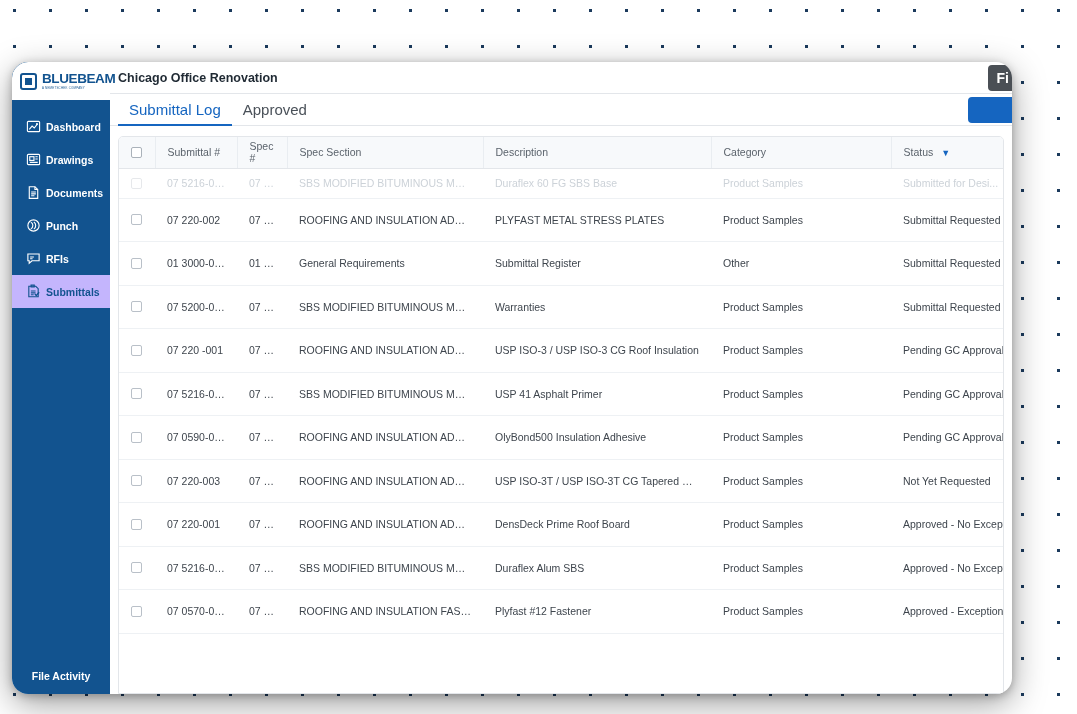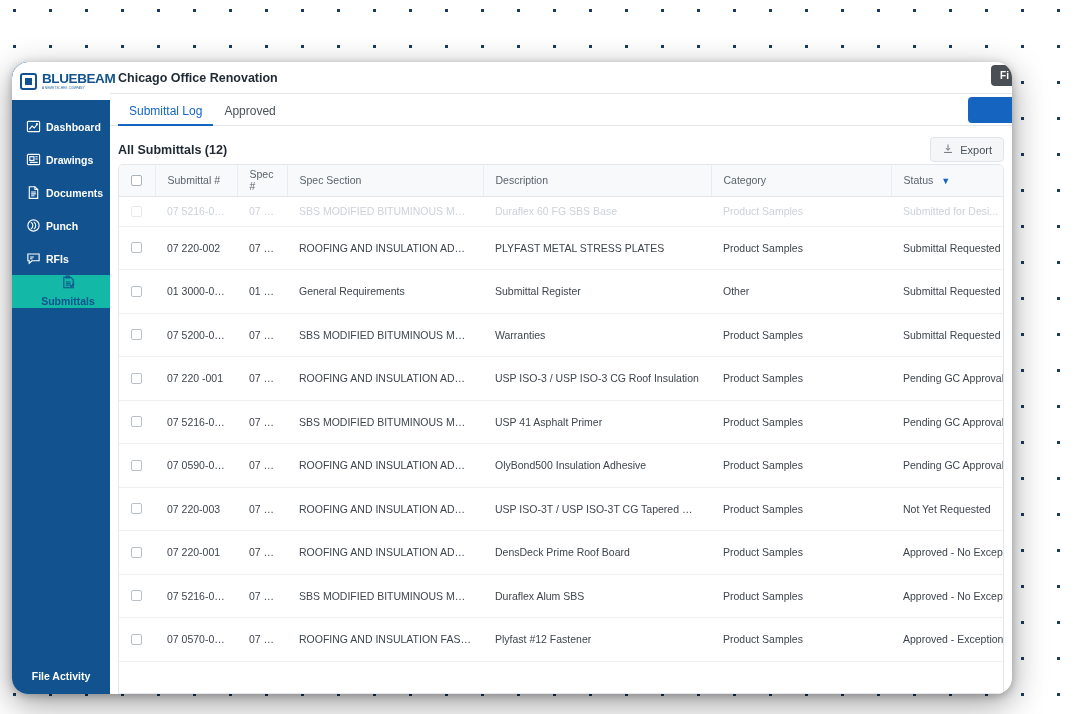--- a/index.html
+++ b/index.html
@@ -71,21 +71,21 @@
   .nav { margin-top: 10px; }
   .nav-item {
     height: 33px;
     display: flex; align-items: center; gap: 5px;
     padding-left: 14px;
     color: #ffffff;
     font-size: 10.5px;
     font-weight: bold;
     cursor: pointer;
   }
-  .nav-item.active { background: #14b8a6; color: #12538f; flex-direction: column; }
+  .nav-item.active { background: #c4b5fd; color: #12538f; }
   .nav-icon { width: 15px; height: 15px; flex: 0 0 15px; display:block; }
   .nav-icon svg { width: 15px; height: 15px; display:block; }
 
   .file-activity {
     position: absolute; left: 0; bottom: 0;
     width: 100%; height: 36px;
     display: flex; align-items: center; justify-content: center;
     color: #ffffff; font-size: 10.5px; font-weight: bold;
     cursor: pointer;
   }
@@ -98,35 +98,35 @@
     border-bottom: 1px solid #e3e6ea;
     display: flex; align-items: center;
     padding: 0 8px 0 8px;
     position: relative;
   }
   #project-title { font-size: 12.5px; font-weight: bold; color: #1f2933; }
 
   .tooltip {
     position: absolute; right: -6px; top: 3px;
     background: #4a4f55; color: #ffffff;
-    font-size: 10px; font-weight: bold;
+    font-size: 14px; font-weight: bold;
     padding: 5px 9px; border-radius: 4px;
     white-space: nowrap;
     margin-left: 36px;
   }
 
   #tabbar {
     height: 32px; flex: 0 0 32px;
     border-bottom: 1px solid #e3e6ea;
     display: flex; align-items: flex-end;
     padding-left: 8px;
     position: relative;
   }
   .tab {
-    font-size: 12px; color: #4a5159;
+    font-size: 15px; color: #4a5159;
     padding: 0 11px 7px 11px;
     cursor: pointer; position: relative;
   }
   .tab.active { color: #1565c0; }
   .tab.active::after {
     content: ""; position: absolute; left: 0; right: 0; bottom: -1px;
     height: 2.5px; background: #1565c0;
   }
   .primary-btn {
     position: absolute; right: -10px; top: 3px;
@@ -312,32 +312,20 @@
         <span>Submittal Log</span>
       </div>
       <div class="tab">
         <span>Approved</span>
       </div>
       <button class="primary-btn"></button>
     </div>
 
     <div id="content">
 
-      <div id="list-header">
-        <span id="list-title">All Submittals (12)</span>
-        <div class="export-btn">
-          <span>
-            <svg viewBox="0 0 16 16" fill="none" stroke="#6b7179" stroke-width="1.3">
-              <path d="M8 2v7.4M5.2 6.8 8 9.8l2.8-3"></path>
-              <path d="M2.8 12.6h10.4"></path>
-            </svg>
-          </span>
-          <span>Export</span>
-        </div>
-      </div>
 
       <div id="table-wrap">
         <table>
           <thead>
             <tr>
               <th class="c-check">
                 <span class="cbx"></span>
               </th>
               <th class="c-sub">Submittal #</th>
               <th class="c-spec">Spec #</th>

